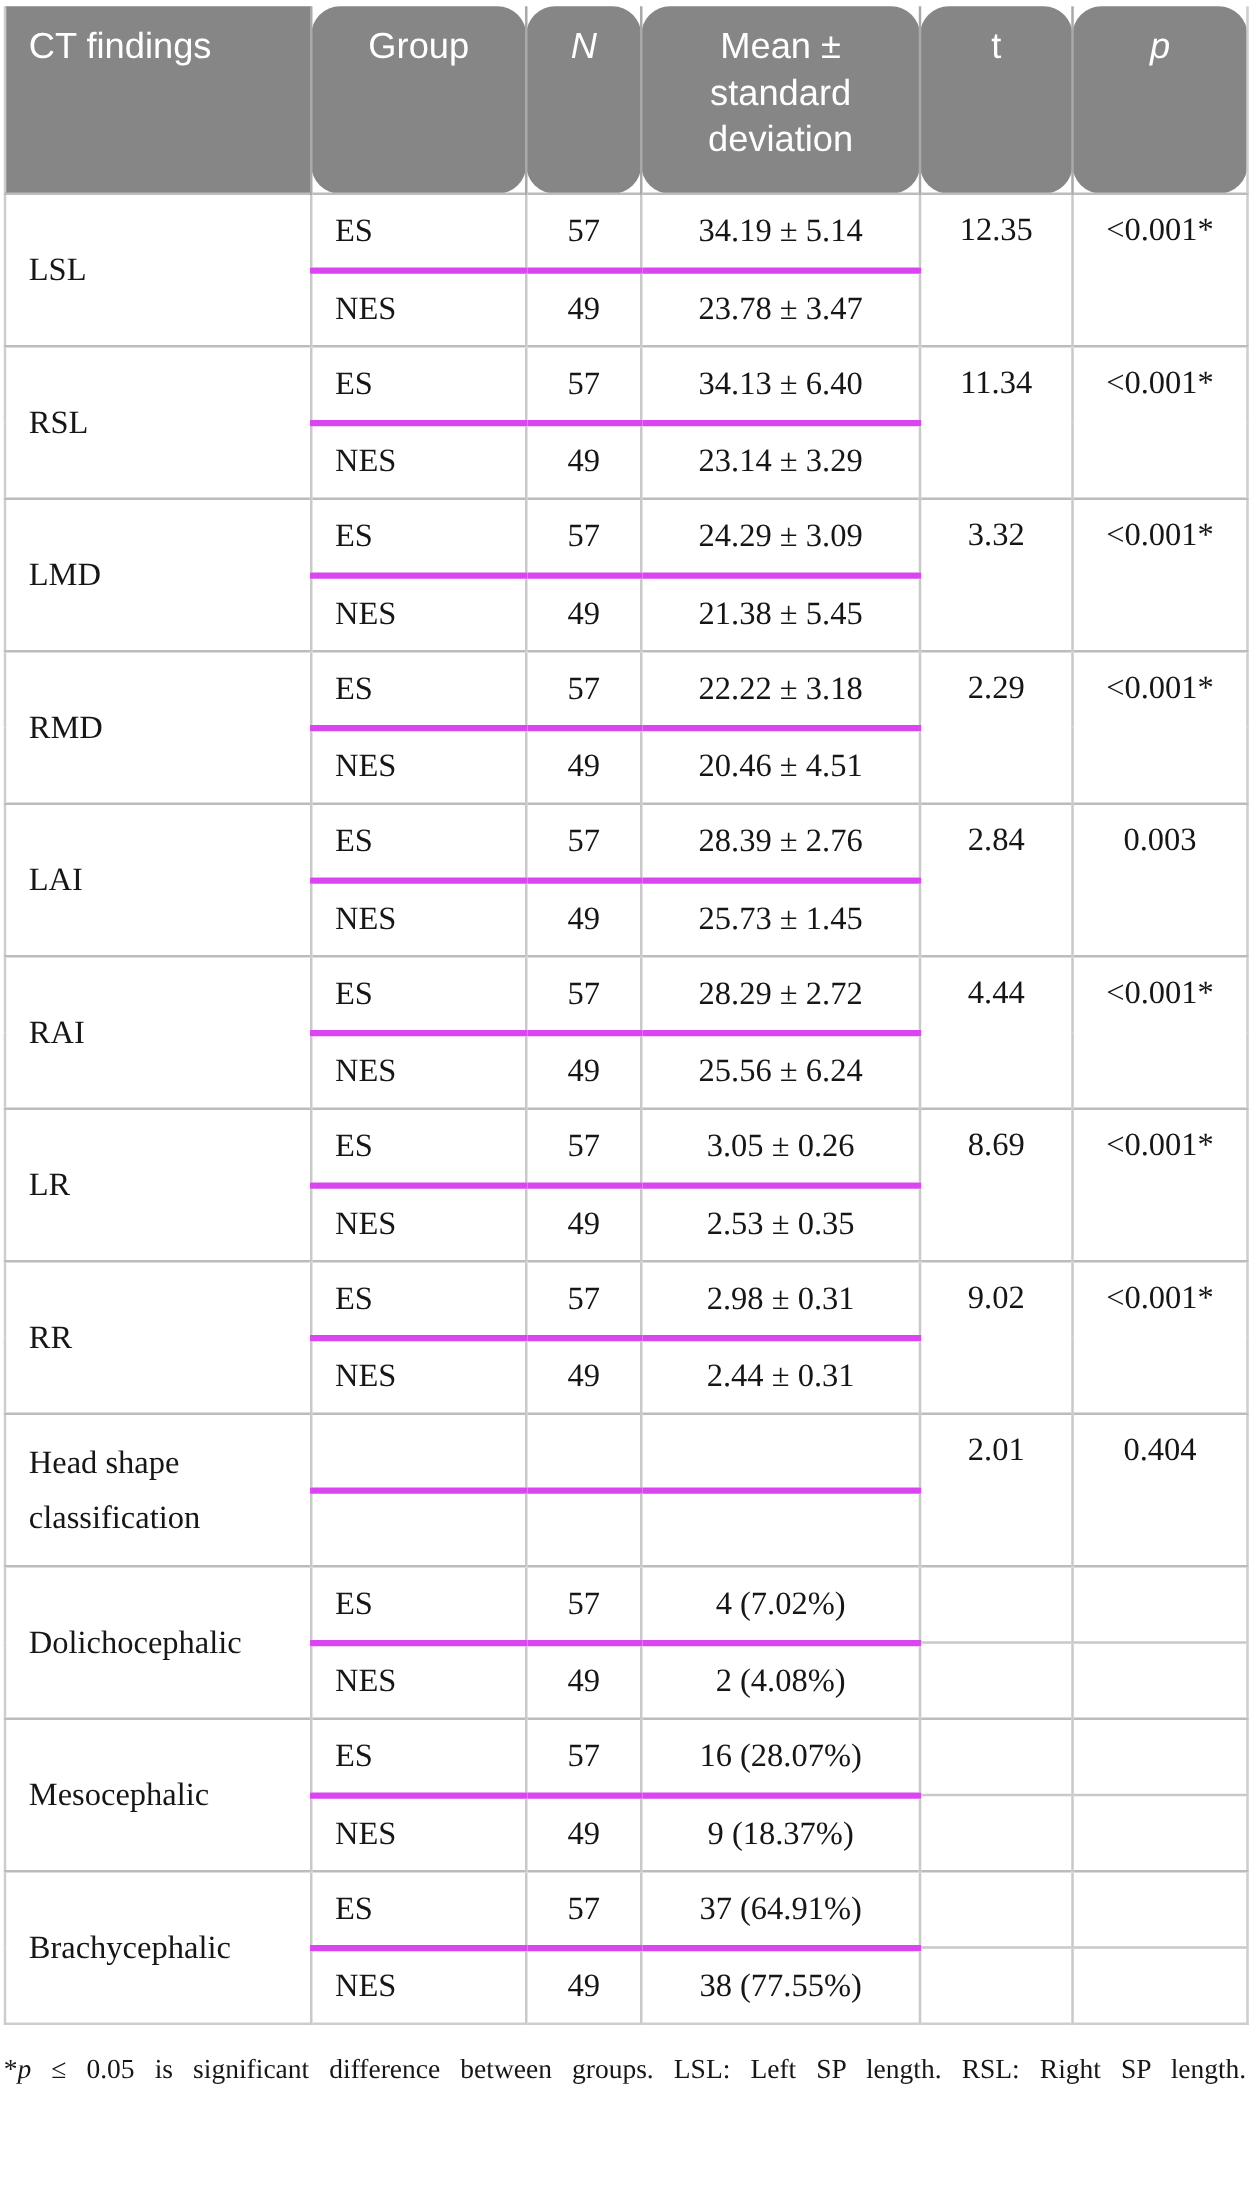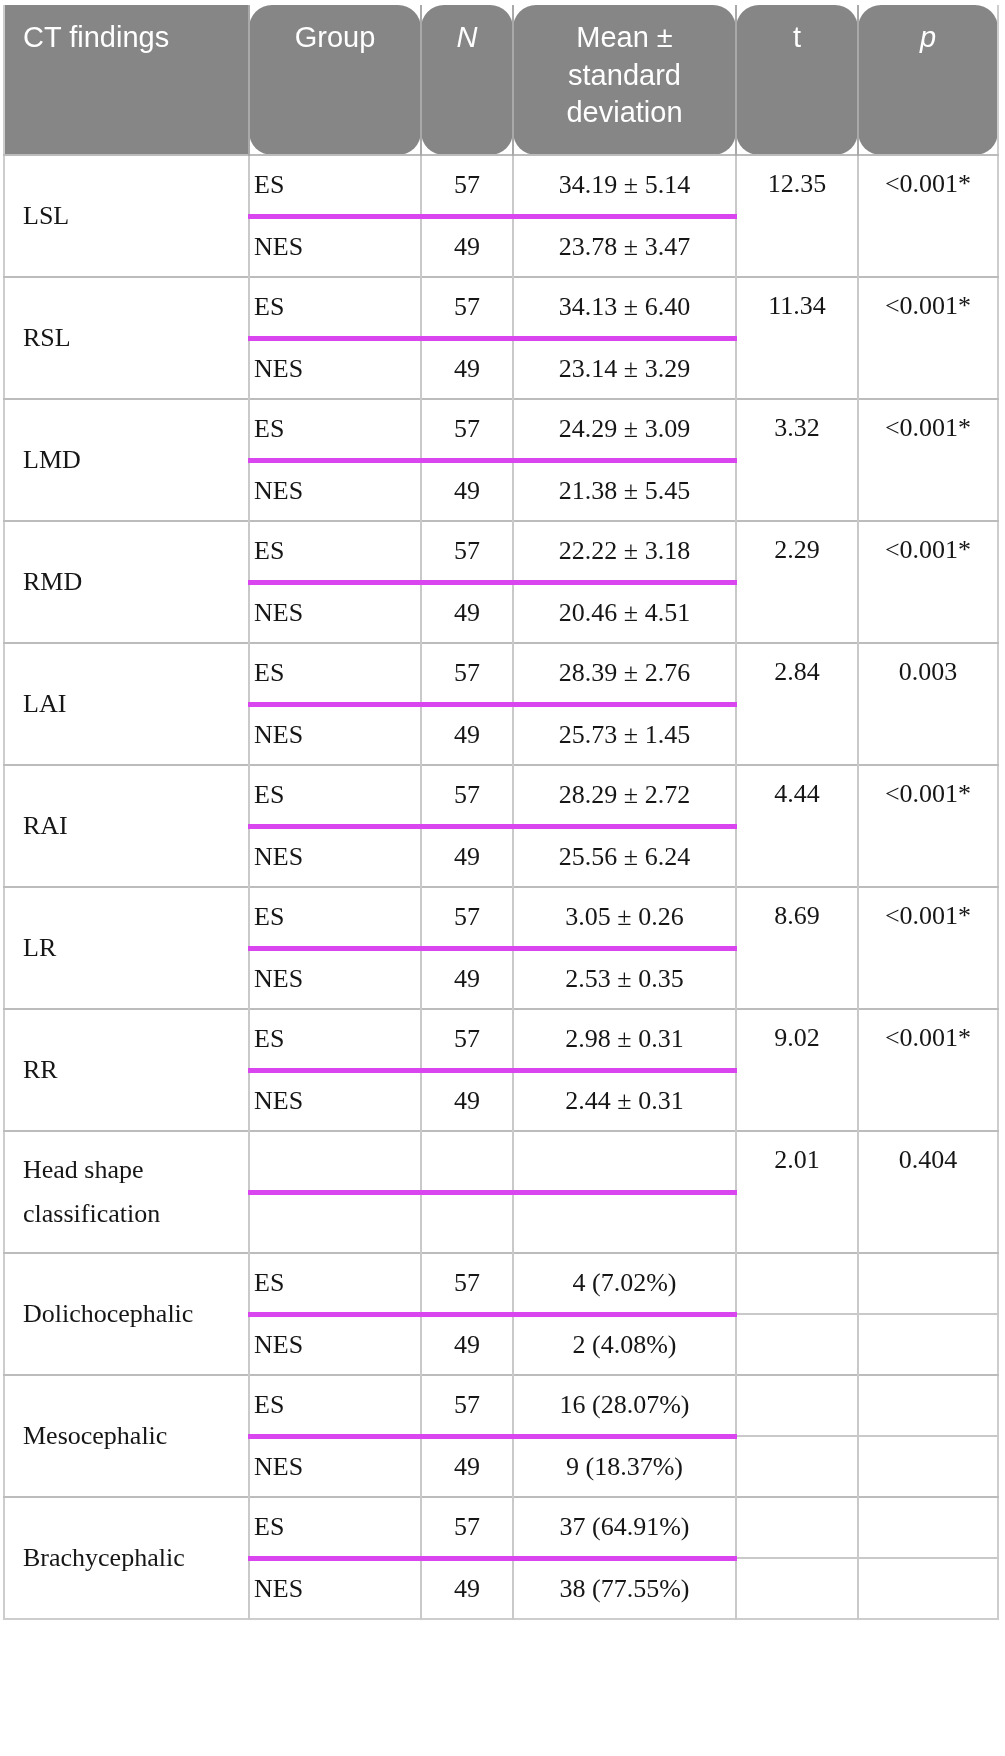--- a/index.html
+++ b/index.html
@@ -36,21 +36,21 @@
 
   tr.sub { height: 61px; }
   td {
     font-family: "Liberation Serif", serif;
     font-size: 26px;
     color: #161616;
     vertical-align: middle;
     padding: 0;
   }
   td.finding { text-align: left; padding-left: 18px; line-height: 1.7; padding-right: 10px; }
-  td.group   { text-align: left; padding-left: 4px; }
+  td.group   { text-align: left; padding-left: 18px; }
   td.num, td.mean, td.tval, td.pval { text-align: center; }
   td.bl { border-left: 2px solid #c9c9c9; }
   tr.major > td { border-top: 2px solid #bcbcbc; }
   td.subtop  { border-top: 5px solid #d946ef; }
   td.subtop2 { border-top: 2px solid #c9c9c9; }
   td.merged { vertical-align: top; padding-top: 13px; }
 
   .footnote { width: 994px; margin-top: 16px; }
   .fn-line {
     font-family: "Liberation Serif", serif;
@@ -245,14 +245,15 @@
           <td class="group bl subtop">NES</td>
           <td class="num bl subtop">49</td>
           <td class="mean bl subtop">38 (77.55%)</td>
           <td class="tval bl subtop2"></td>
           <td class="pval bl subtop2"></td>
         </tr>
       </tbody>
   </table>
 
   <div class="footnote" id="footnote">
+      <div class="fn-line"><span>*</span><span class="fn-italic">p</span><span> ≤ 0.05 is significant difference between groups. LSL: Left SP length. RSL: Right SP length.</span></div>
     </div>
 </div>
 
 </body></html>

